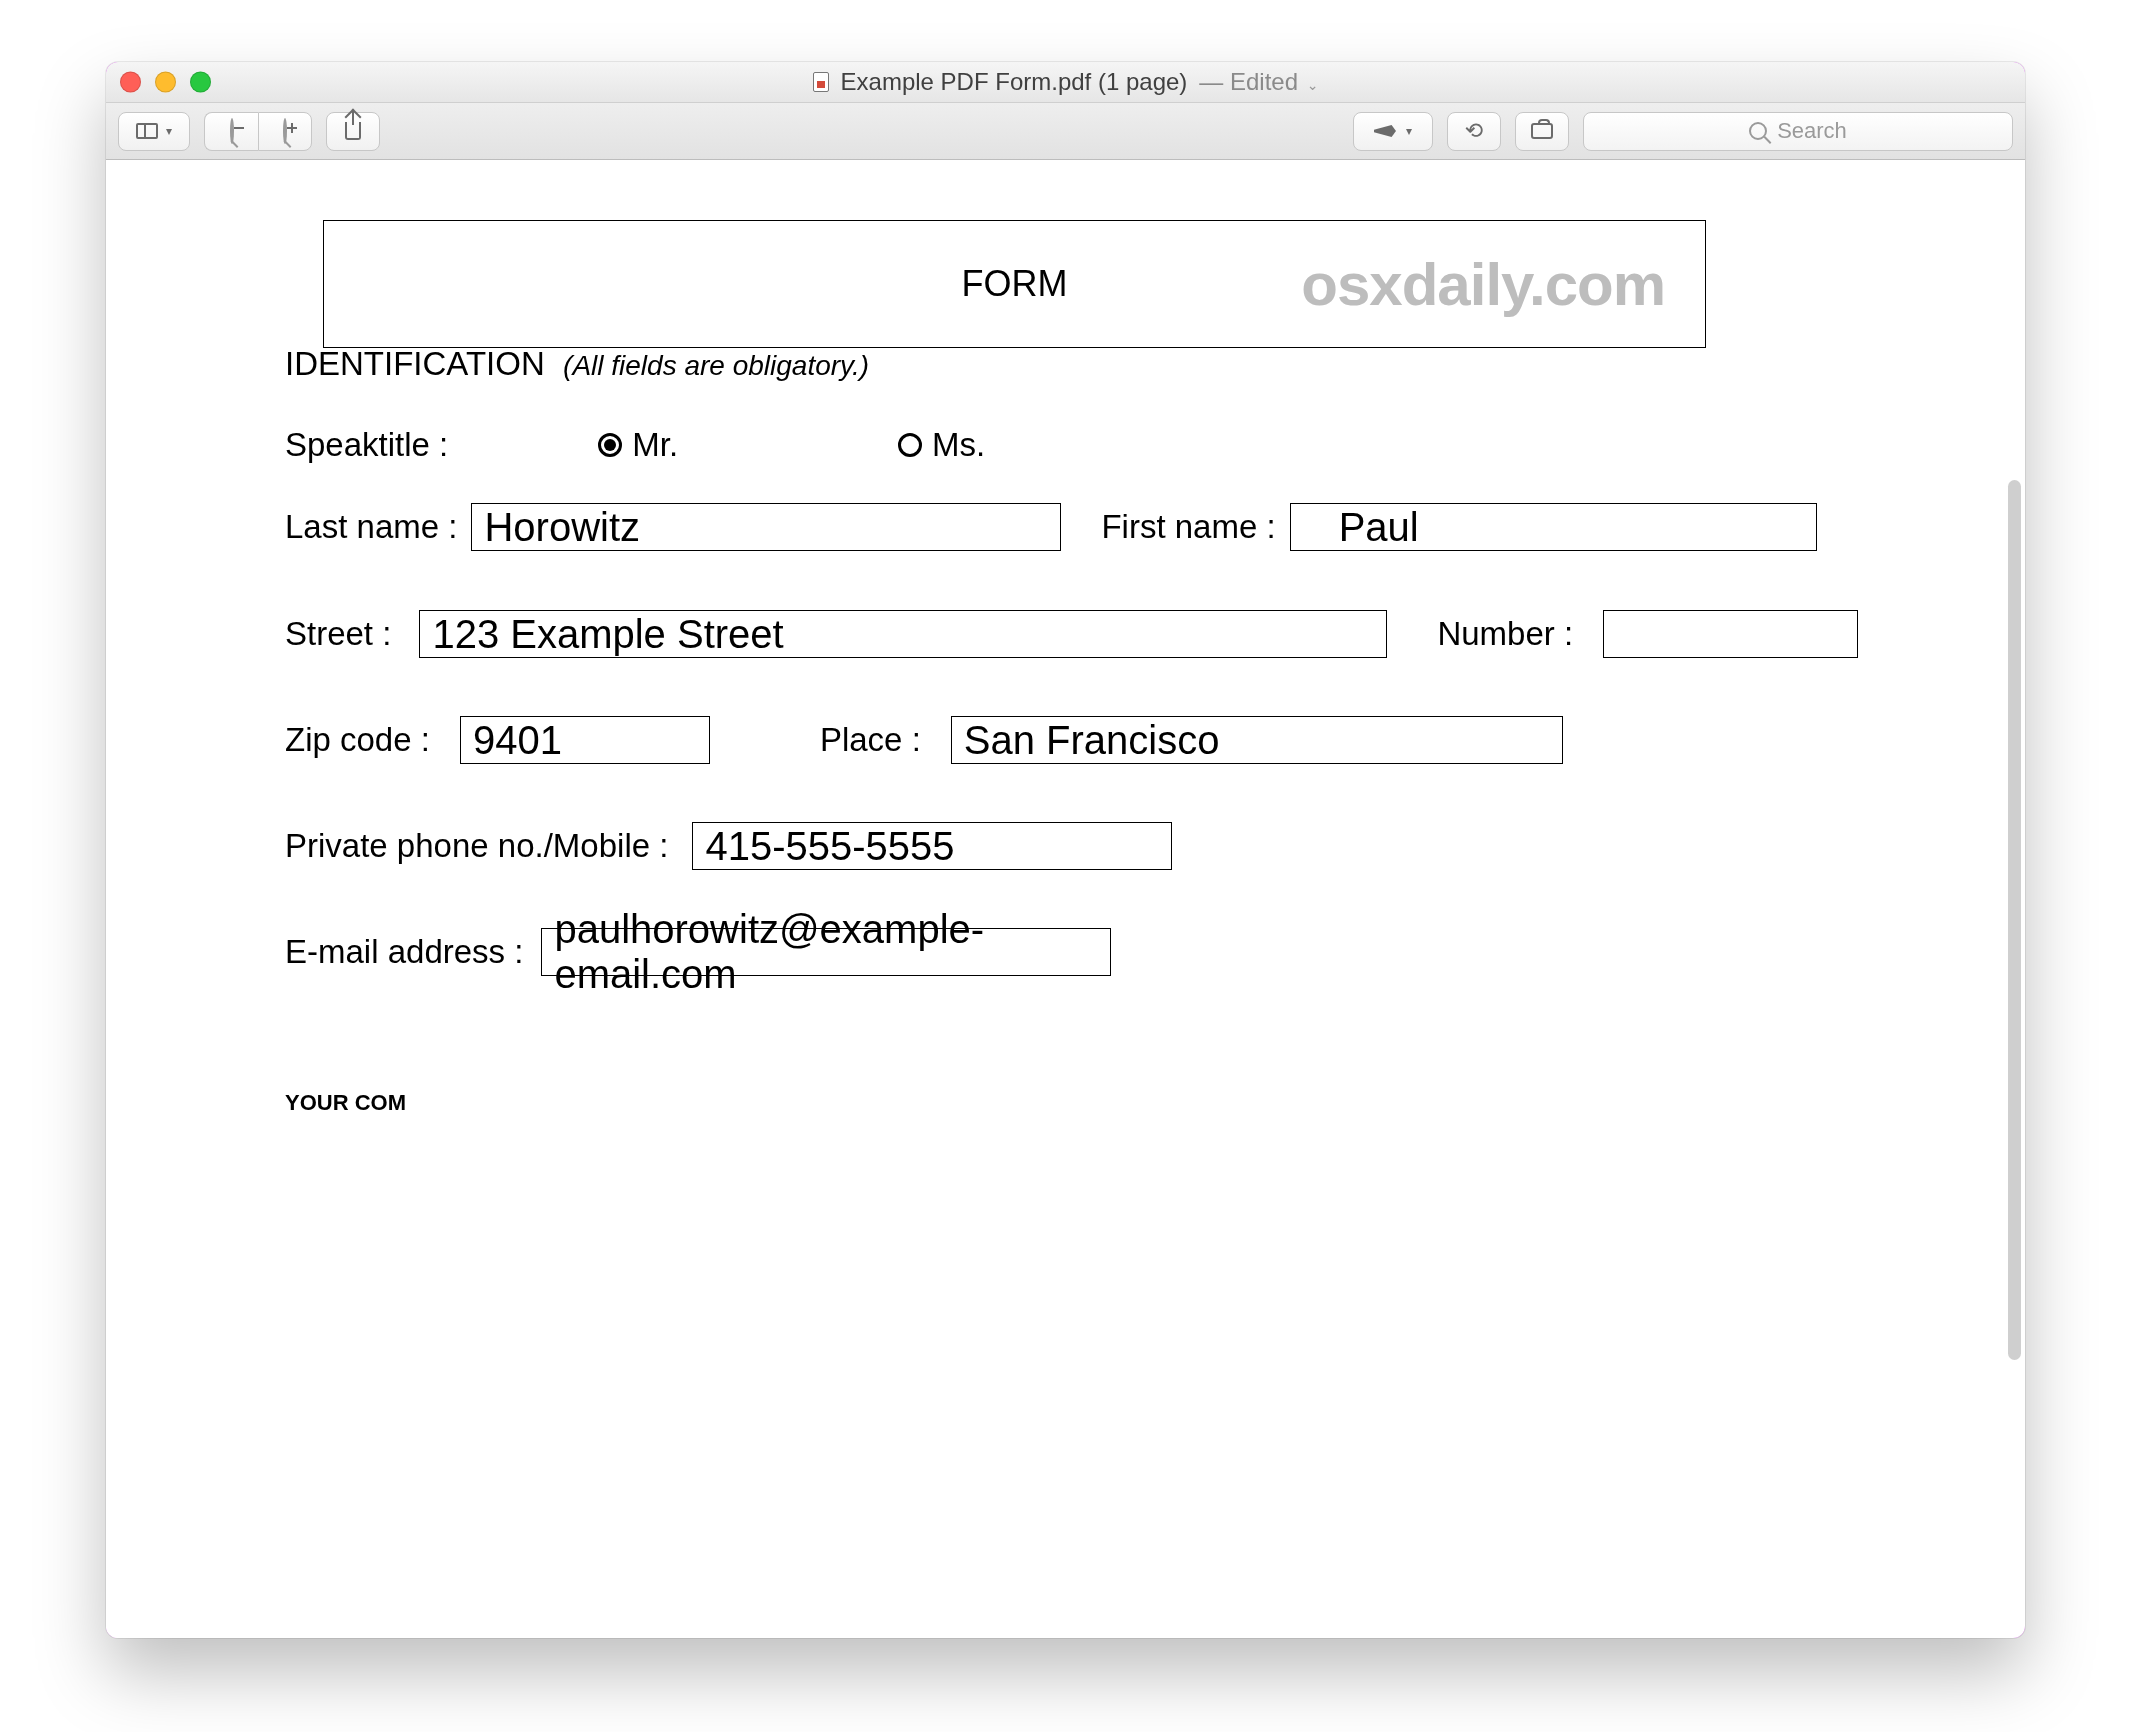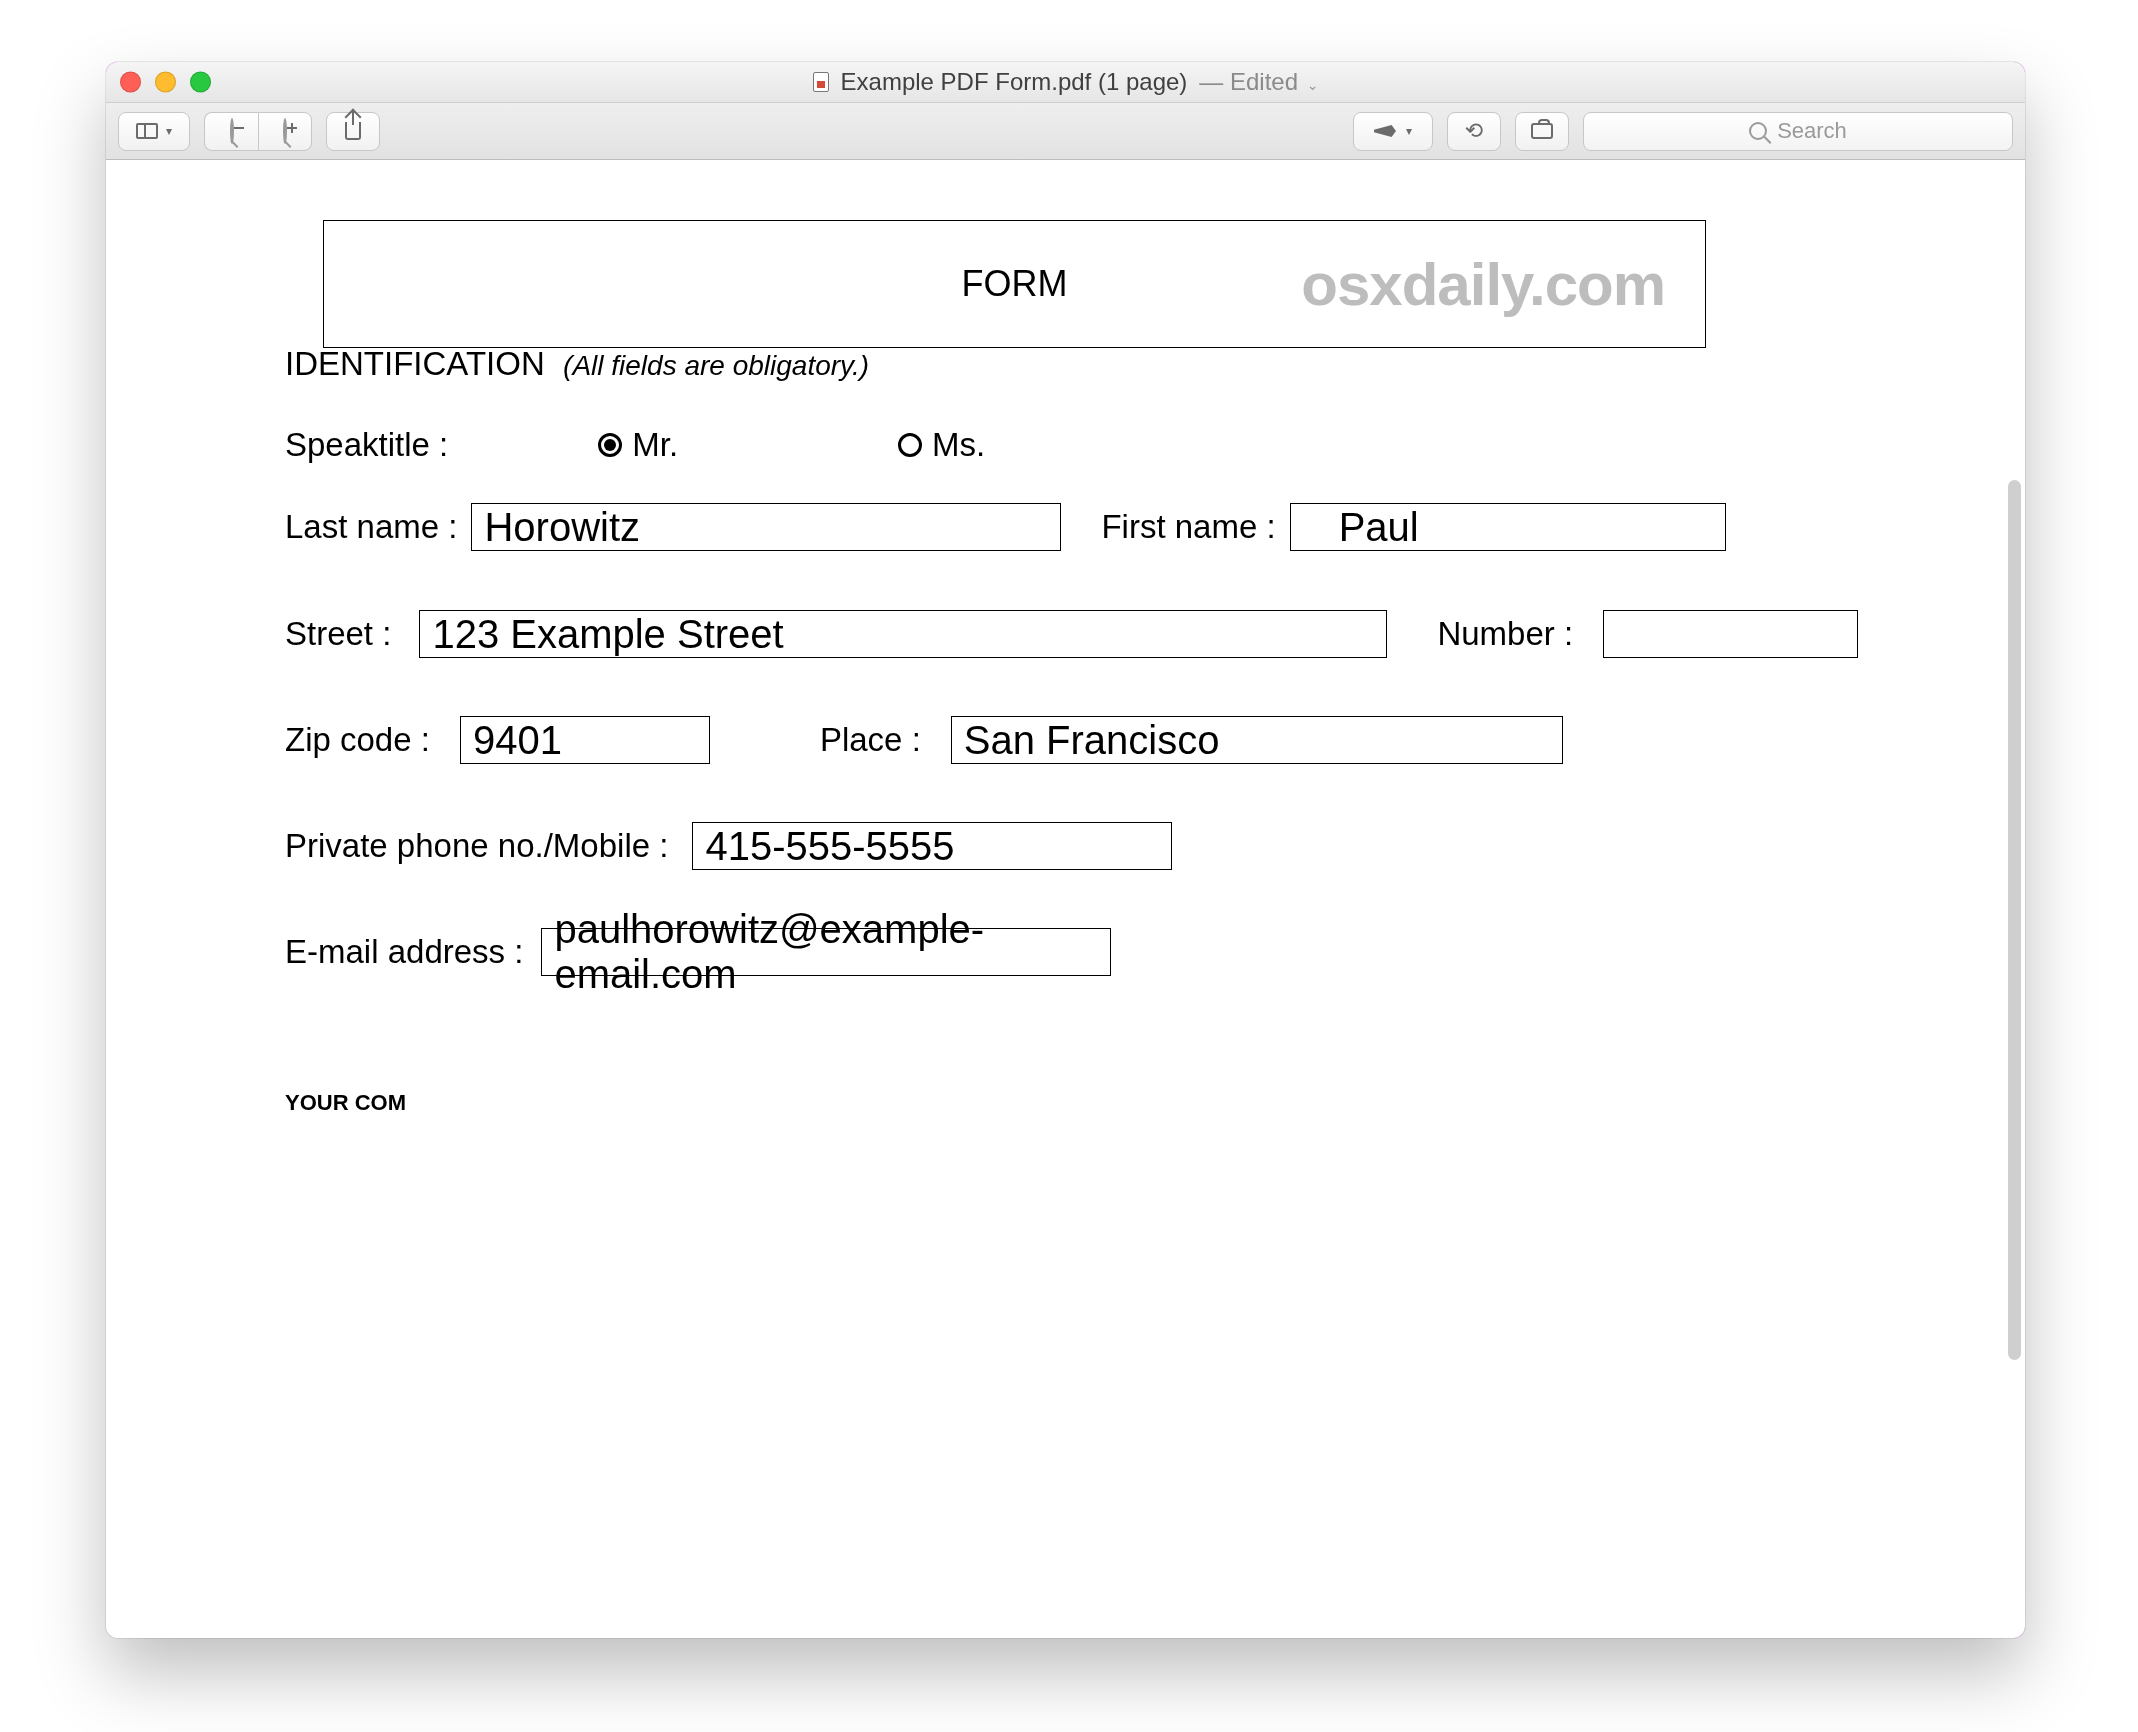--- a/index.html
+++ b/index.html
@@ -226,21 +226,21 @@
             <span>Ms.</span>
           </span>
         </div>
 
         <div class="row" style="top:343px;">
           <span class="label">Last name :</span>
           <span class="field" style="width:590px; margin-left:14px;">
               <span>Horowitz</span>
             </span>
           <span class="label" style="margin-left:40px;">First name :</span>
-          <span class="field" style="width:436px; margin-left:14px;padding-left:48px;">
+          <span class="field" style="width:527px; margin-left:14px;padding-left:48px;">
               <span>Paul</span>
             </span>
         </div>
 
         <div class="row" style="top:450px;">
           <span class="label">Street :</span>
           <span class="field" style="width:968px; margin-left:28px;">
               <span>123 Example Street</span>
             </span>
           <span class="label" style="margin-left:50px;">Number :</span>

